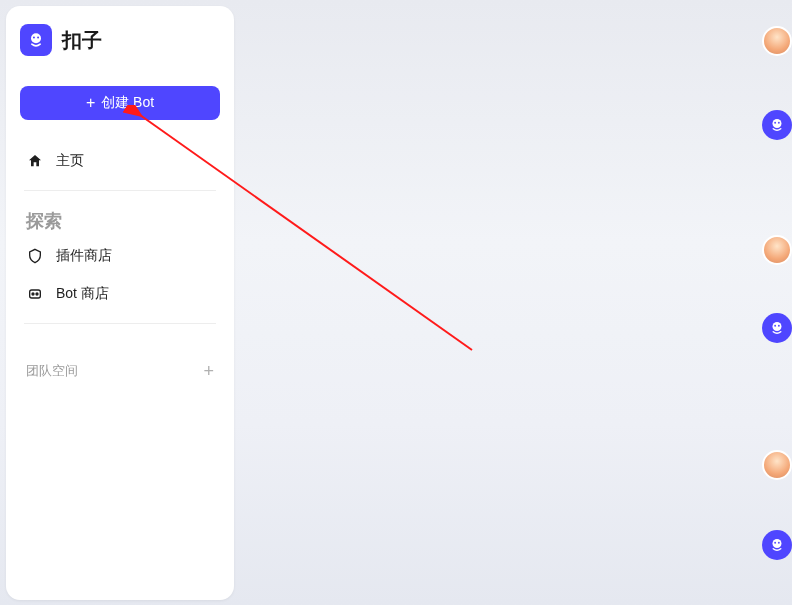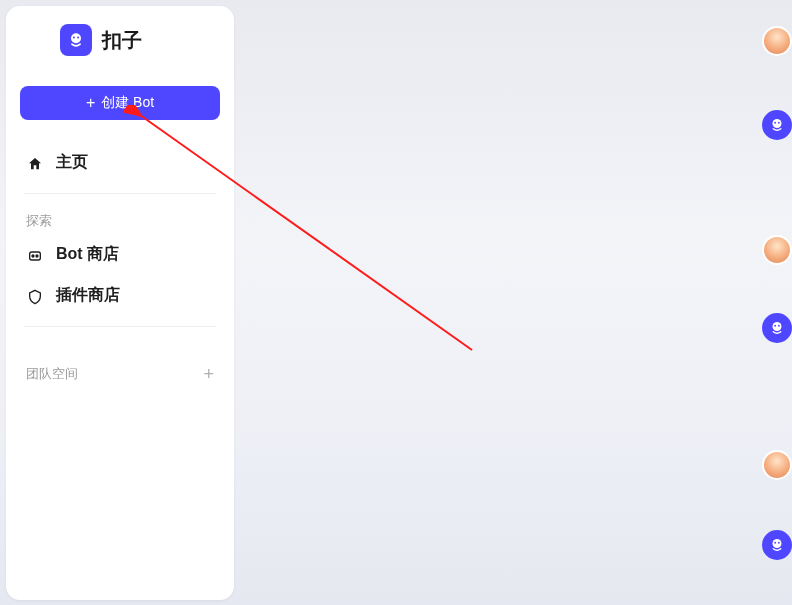--- a/index.html
+++ b/index.html
@@ -20,21 +20,20 @@
       background: #ffffff;
       border-radius: 14px;
       box-shadow: 0 1px 3px rgba(0,0,0,0.06);
       padding: 18px 14px;
     }
     .brand {
       display: flex;
       align-items: center;
       gap: 10px;
       margin-bottom: 30px;
-      margin-left: 40px;
     }
     .brand-logo {
       width: 32px;
       height: 32px;
       border-radius: 8px;
       background: #4f46ff;
       display: flex;
       align-items: center;
       justify-content: center;
     }
@@ -59,45 +58,45 @@
       cursor: pointer;
       margin-bottom: 22px;
     }
     .plus-icon {
       font-size: 16px;
       font-weight: 300;
       line-height: 1;
     }
     .nav-item {
       display: flex;
-      align-items: flex-end;
+      align-items: flex-start;
       gap: 12px;
       padding: 10px 6px;
       cursor: pointer;
       color: #1f1f1f;
-      font-size: 16px;
-      font-weight: bold;
+      font-size: 14px;
     }
     .nav-icon {
       width: 18px;
       height: 18px;
       display: flex;
       align-items: center;
       justify-content: center;
       color: #1f1f1f;
     }
     .divider {
       height: 1px;
       background: #ededed;
       margin: 10px 4px;
     }
     .section-label {
-      font-size: 13px;
+      font-size: 18px;
       color: #9a9a9a;
       padding: 8px 6px 4px;
+      font-weight: bold;
     }
     .team-header {
       display: flex;
       align-items: center;
       justify-content: space-between;
       padding: 6px;
       margin-top: 32px;
     }
     .team-label {
       font-size: 13px;
@@ -168,41 +167,41 @@
           <path d="M12 3l9 8h-3v9h-4v-6h-4v6H6v-9H3l9-8z"></path>
         </svg>
     </span>
     <span>主页</span>
   </div>
 
 
   <div class="divider"></div>
 
   <div class="section-label">探索</div>
+
+  <div class="nav-item">
+    <span class="nav-icon">
+      <svg width="16" height="16" viewBox="0 0 24 24" fill="none" stroke="currentColor" stroke-width="2">
+          <path d="M12 2l8 4v5c0 5-3.5 9-8 11-4.5-2-8-6-8-11V6l8-4z"></path>
+        </svg>
+    </span>
+    <span>插件商店</span>
+  </div>
 
   <div class="nav-item">
     <span class="nav-icon">
       <svg width="16" height="16" viewBox="0 0 24 24" fill="none" stroke="currentColor" stroke-width="2">
           <rect x="4" y="6" width="16" height="12" rx="3"></rect>
           <circle cx="9" cy="12" r="1.5" fill="currentColor"></circle>
           <circle cx="15" cy="12" r="1.5" fill="currentColor"></circle>
         </svg>
     </span>
     <span>Bot 商店</span>
   </div>
 
-  <div class="nav-item">
-    <span class="nav-icon">
-      <svg width="16" height="16" viewBox="0 0 24 24" fill="none" stroke="currentColor" stroke-width="2">
-          <path d="M12 2l8 4v5c0 5-3.5 9-8 11-4.5-2-8-6-8-11V6l8-4z"></path>
-        </svg>
-    </span>
-    <span>插件商店</span>
-  </div>
-
 
 
   <div class="divider"></div>
 
   <div class="team-header">
     <span class="team-label">团队空间</span>
     <span class="team-add">+</span>
   </div>
 </div>
 

